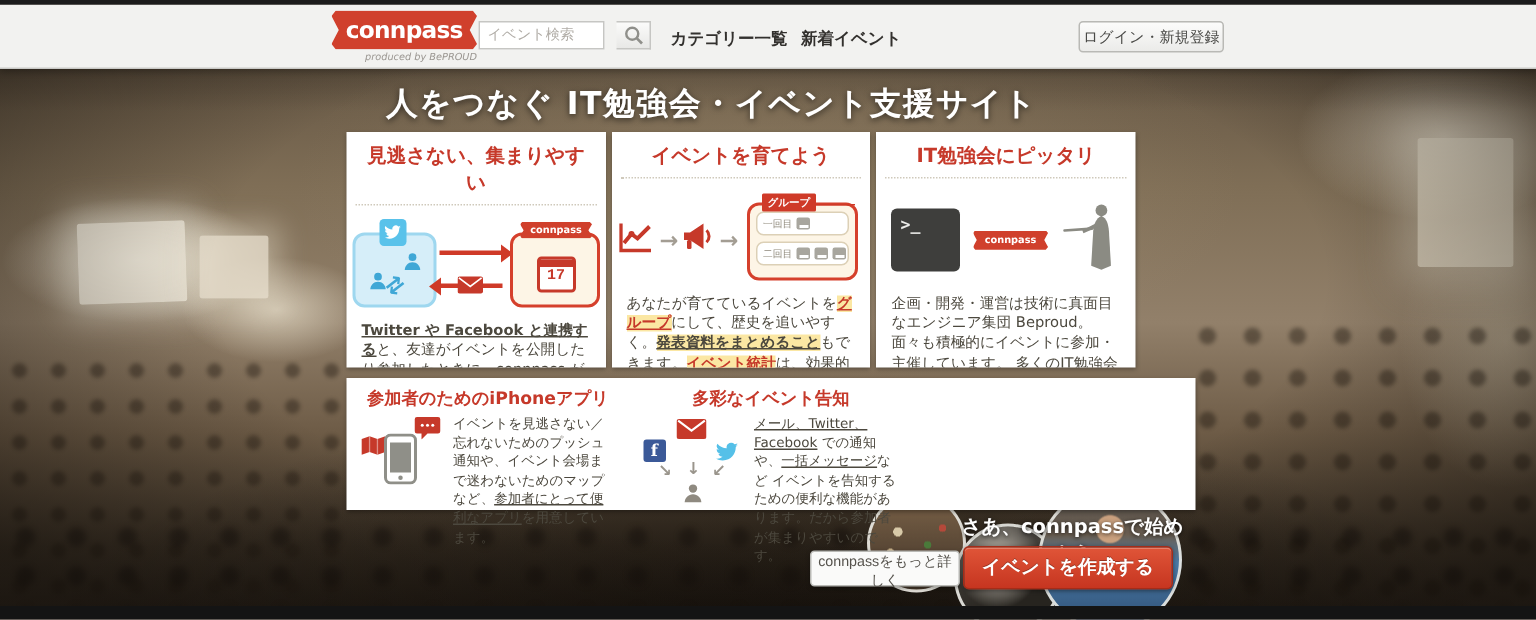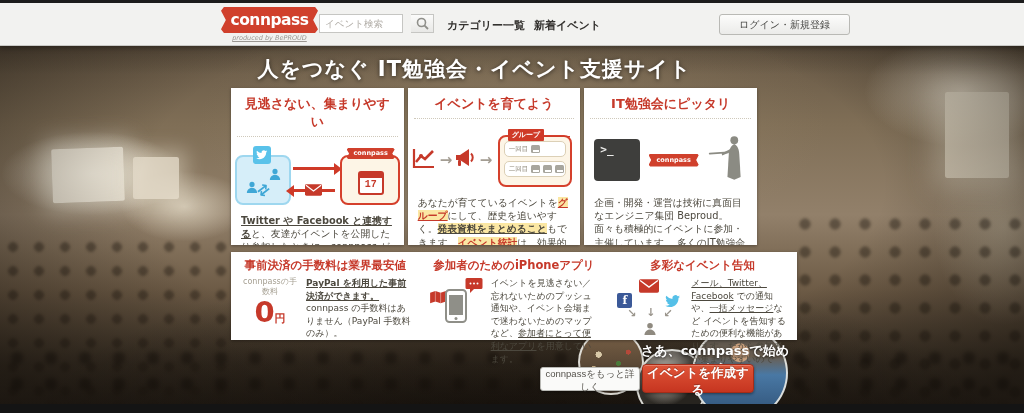--- a/index.html
+++ b/index.html
@@ -33,30 +33,30 @@
     background-image: radial-gradient(circle 9px at 50% 50%, rgba(20,15,10,0.55) 0 68%, transparent 72%); background-size:34px 26px; }
 
   
   .topline { position:absolute; left:0; top:0; width:1024px; height:3px; background:#1c1c1c; z-index:7; }
   .header { position:absolute; left:0; top:3px; width:1024px; height:43px; background:#f2f2f0;
     border-bottom:1px solid #c9c9c6; box-shadow:0 2px 5px rgba(0,0,0,0.3); z-index:6; }
   .ribbon { background:#d0402c; color:#fff; font-weight:bold; text-align:center;
     clip-path: polygon(3% 0, 97% 0, 100% 14%, 95% 50%, 100% 86%, 97% 100%, 3% 100%, 0 86%, 5% 50%, 0 14%); }
   .logo { position:absolute; left:221px; top:4px; width:97px; height:26px; line-height:26px;
     font-size:15.5px; letter-spacing:-0.5px; cursor:pointer; }
-  .logo-byline { position:absolute; left:221px; top:31px; width:97px; text-align:center;
-    font-size:6.5px; color:#9a9691; font-style:italic;text-decoration:underline; }
+  .logo-byline { position:absolute; left:221px; top:31px; width:97px; text-align:right;
+    font-size:6.5px; color:#9a9691; font-style:italic; }
   .search-input { position:absolute; left:319px; top:11px; width:84px; height:19px; border:1px solid #c6c6c3;
     background:#fff; font-size:9.5px; padding:0 5px; color:#444; outline:none; }
   .search-input::placeholder { color:#b0aca6; }
   .search-btn { position:absolute; left:411px; top:11px; width:23px; height:19px; border:1px solid #c6c6c3;
     border-left:none; background:linear-gradient(#fbfbfa,#e8e8e6); cursor:pointer; display:flex; align-items:center; justify-content:center; }
   .nav-link { position:absolute; top:15px; font-size:11px; font-weight:bold; color:#33312e; text-decoration:none; cursor:pointer; }
   .nav-1 { left:447px; } .nav-2 { left:534px; }
-  .login-btn { position:absolute; left:719px; top:11px; height:21px; padding:0 19px; font-size:10px; color:#4a4a47;
+  .login-btn { position:absolute; left:719px; top:11px; height:21px; padding:0 2px; font-size:10px; color:#4a4a47;
     background:linear-gradient(#fcfcfb,#ebebe9); border:1px solid #b9b9b5; border-radius:3px; cursor:pointer; }
 
   
   .hero-title { position:absolute; left:0; top:55px; width:949px; text-align:center; z-index:2;
     color:#fff; font-size:21px; letter-spacing:1px; text-shadow:0 1px 4px rgba(0,0,0,0.6); }
 
   
   .row1 { position:absolute; left:231px; top:88px; width:526px; display:flex; gap:4px; z-index:3; }
   .card { width:186px; height:157px; background:#fff; box-shadow:0 1px 3px rgba(0,0,0,0.35); overflow:hidden; }
   .card-title { color:#c6392a; font-size:13px; font-weight:bold; text-align:center; padding:7px 6px 5px;
@@ -152,21 +152,21 @@
     background: radial-gradient(ellipse at 40% 35%, #9a958c 0 18%, transparent 50%),
       linear-gradient(160deg, #57534d, #27241f 70%); }
   .circle-man { left:692px; top:325px; width:96px; height:96px;
     background: radial-gradient(circle 11px at 50% 28%, #c9a07e 80%, transparent 90%),
       linear-gradient(180deg, #55504a 0%, #6b5f52 32%, #4978a4 52%, #2e4f74 100%); }
   .cta-lead { position:absolute; left:640px; top:342px; width:150px; text-align:center; z-index:4;
     color:#fff; font-size:13px; font-weight:bold; text-shadow:0 1px 3px rgba(0,0,0,0.75); }
   .btn-more { position:absolute; left:540px; top:367px; width:100px; height:24px; z-index:4;
     background:#fafaf9; border:1px solid #b9b9b5; border-radius:3px; font-size:9.5px; color:#55524c;
     box-shadow:0 1px 3px rgba(0,0,0,0.35); cursor:pointer; }
-  .btn-create { position:absolute; left:642px; top:364px; width:112px; height:29px; z-index:4;
+  .btn-create { position:absolute; left:642px; top:364px; width:140px; height:29px; z-index:4;
     background:linear-gradient(#e05538,#c63520); border:1px solid #a52c18; border-radius:4px;
     color:#fff; font-size:12.5px; font-weight:bold; text-shadow:0 -1px 0 rgba(0,0,0,0.3);
     box-shadow:0 1px 3px rgba(0,0,0,0.45), inset 0 1px 0 rgba(255,255,255,0.25); cursor:pointer; }
 
   .footer-bar { position:absolute; left:0; top:404px; width:1024px; height:9px; background:#141414; z-index:5; }
 </style>
 </head>
 <body>
 
 <div class="stage">
@@ -290,30 +290,20 @@
             <rect x="2" y="18.6" width="22" height="1.9" rx="0.9" transform="rotate(-4 13 19.5)"></rect>
           </svg>
         </span>
       </div>
       <p class="card-text"><span>企画・開発・運営は技術に真面目なエンジニア集団 Beproud。 面々も積極的にイベントに参加・主催しています。 多くのIT勉強会にも connpass を利用していただいており、</span></p>
     </article>
   </section>
 
   <section class="row2">
 
-    <div class="sub-col">
-      <h3 class="sub-title">事前決済の手数料は業界最安値</h3>
-      <div class="sub-body">
-        <div class="fee-left">
-          <div class="fee-label">connpassの手数料</div>
-          <div><span class="fee-zero">0</span><span class="fee-yen">円</span></div>
-        </div>
-        <p class="sub-text"><span class="seg-link">PayPal を利用した事前決済ができます。</span><span>connpass の手数料はありません（PayPal 手数料のみ）。</span></p>
-      </div>
-    </div>
 
     <div class="sub-col">
       <h3 class="sub-title">参加者のためのiPhoneアプリ</h3>
       <div class="sub-body">
         <div class="mini-illus illus-phone">
           <span class="map-ic">
             <svg width="18" height="14" viewBox="0 0 20 16">
                 <path d="M1 3 L7 1 L13 3 L19 1 V13 L13 15 L7 13 L1 15 Z" fill="#c6392a"></path>
                 <path d="M7 1v12M13 3v12" stroke="#ffffff" stroke-opacity="0.45" stroke-width="1"></path>
               </svg>

